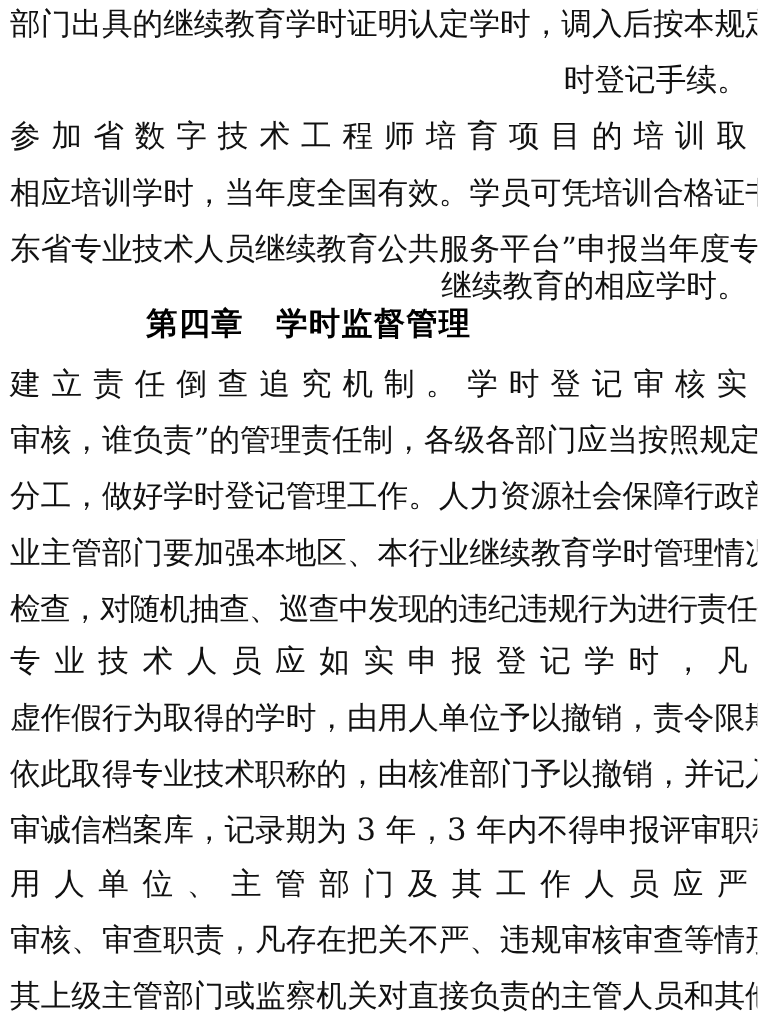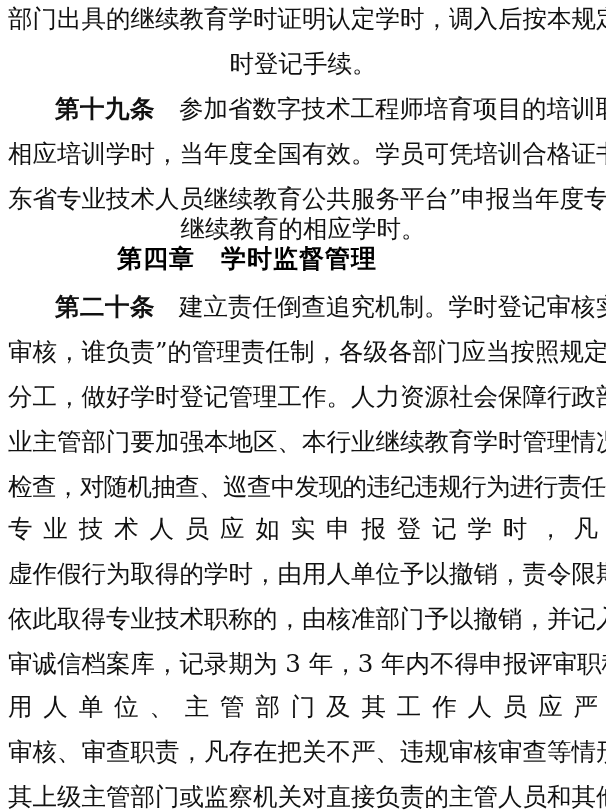--- a/index.html
+++ b/index.html
@@ -36,21 +36,21 @@
   
   .tline.just {
     display: flex;
     justify-content: space-between;
   }
   .tline.just > span {
     display: inline-block;
   }
   
   .tline.flush {
-    text-align: center;
+    text-align: right;
   }
   
   .tline.tight {
     letter-spacing: -0.6px;
   }
   
   .artno {
     font-family: "DejaVu Sans", "Liberation Sans", sans-serif;
     font-weight: bold;
     letter-spacing: 0.5px;
@@ -102,21 +102,20 @@
         <span>调</span>
         <span>入</span>
         <span>后</span>
         <span>按</span>
         <span>本</span>
         <span>规</span>
         <span>定</span>
       </div>
       <div class="tline flush" style="top: 47px;"><span>时登记手续。</span></div>
       <div class="tline just" style="top: 92px;">
-        <span><span class="indent2"></span><span class="artno">第十九条</span><span class="gap2"></span></span>
         <span>参</span>
         <span>加</span>
         <span>省</span>
         <span>数</span>
         <span>字</span>
         <span>技</span>
         <span>术</span>
         <span>工</span>
         <span>程</span>
         <span>师</span>
@@ -178,21 +177,20 @@
         <span>”</span>
         <span>申</span>
         <span>报</span>
         <span>当</span>
         <span>年</span>
         <span>度</span>
         <span>专</span>
       </div>
       <div class="tline flush" style="top: 212px;"><span>继续教育的相应学时。</span></div>
       <div class="tline just" style="top: 290px;">
-        <span><span class="indent2"></span><span class="artno">第二十条</span><span class="gap2"></span></span>
         <span>建</span>
         <span>立</span>
         <span>责</span>
         <span>任</span>
         <span>倒</span>
         <span>查</span>
         <span>追</span>
         <span>究</span>
         <span>机</span>
         <span>制</span>

